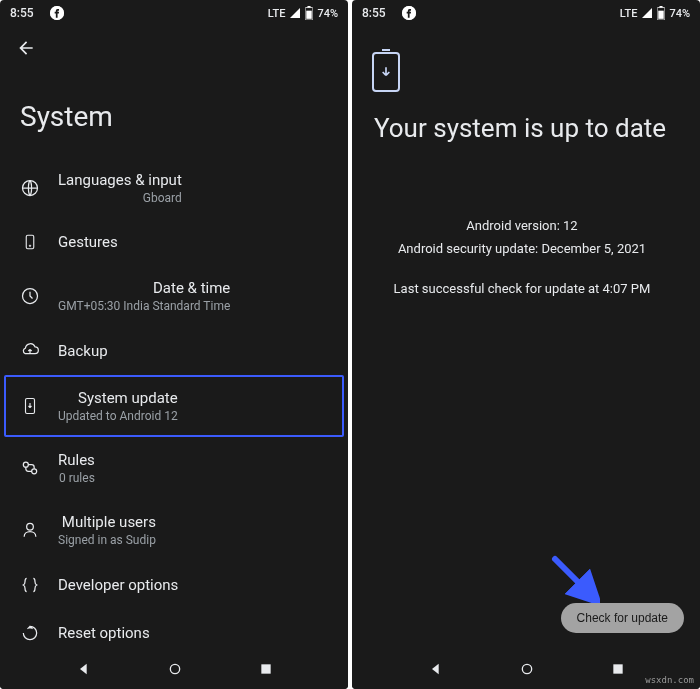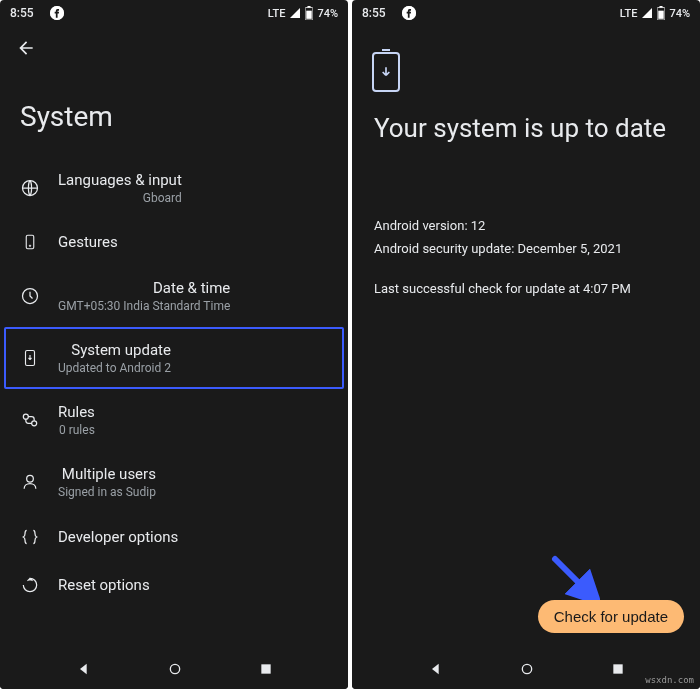--- a/index.html
+++ b/index.html
@@ -95,30 +95,31 @@
     .update-heading {
       font-size: 26px;
       font-weight: 400;
       padding: 10px 22px 20px 22px;
       line-height: 1.3;
     }
     .update-info {
       padding: 50px 30px 0 22px;
       font-size: 13px;
       line-height: 1.6;
+      text-align: center;
     }
     .update-info p { margin-bottom: 2px; }
     .update-check-info { margin-top: 20px !important; }
     .check-btn {
       position: absolute;
       bottom: 56px;
       right: 16px;
-      background: #fdba74;
+      background: #a3a3a3;
       color: #1a1a1a;
-      font-size: 15px;
+      font-size: 12px;
       font-weight: 500;
       padding: 8px 16px;
       border-radius: 20px;
       border: none;
     }
     .arrow-pointer {
       position: absolute;
       bottom: 85px;
       right: 100px;
       width: 50px;
@@ -203,31 +204,42 @@
             <circle cx="12" cy="12" r="9" stroke-width="1.5"></circle>
             <path d="M12 7v5l3 3" stroke-width="1.5"></path>
           </svg>
       </span>
       <div class="item-text">
         <span class="item-title">Date &amp; time</span>
         <span class="item-subtitle">GMT+05:30 India Standard Time</span>
       </div>
     </div>
 
+    <div class="settings-item">
+      <span class="item-icon">
+        <svg width="20" height="20" viewBox="0 0 24 24">
+            <path d="M18 15a4 4 0 000-8 6 6 0 00-11.5 1.5A3.5 3.5 0 006 15h12z" stroke-width="1.5"></path>
+            <path d="M12 15v-5m0 0l-2 2m2-2l2 2" stroke-width="1.5"></path>
+          </svg>
+      </span>
+      <div class="item-text">
+        <span class="item-title">Backup</span>
+      </div>
+    </div>
 
     <div class="settings-item highlighted">
       <span class="item-icon">
         <svg width="18" height="18" viewBox="0 0 24 24">
             <rect x="6" y="2" width="12" height="20" rx="2" stroke-width="1.5"></rect>
             <path d="M12 8v6m0 0l-2-2m2 2l2-2" stroke-width="1.5"></path>
           </svg>
       </span>
       <div class="item-text">
         <span class="item-title">System update</span>
-        <span class="item-subtitle">Updated to Android 2</span>
+        <span class="item-subtitle">Updated to Android 12</span>
       </div>
     </div>
 
     <div class="settings-item">
       <span class="item-icon">
         <svg width="20" height="20" viewBox="0 0 24 24">
             <path d="M7 5a3 3 0 110 6 3 3 0 010-6zM17 13a3 3 0 110 6 3 3 0 010-6zM10 8h4a3 3 0 013 3v2M7 11v2a3 3 0 003 3h4" stroke-width="1.5" stroke-linecap="round"></path>
           </svg>
       </span>
       <div class="item-text">

